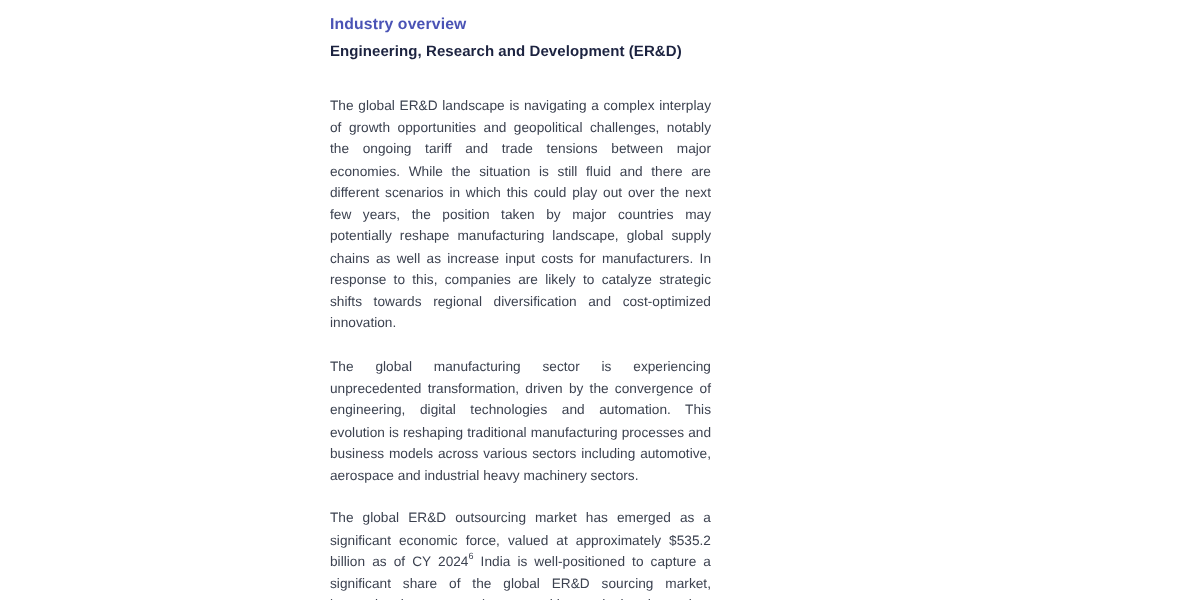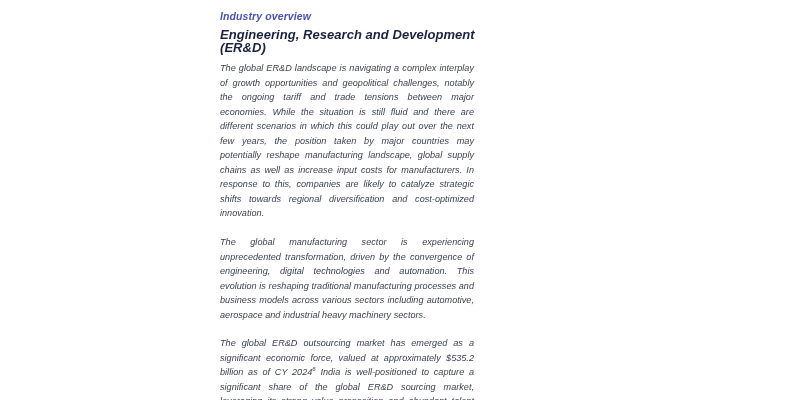--- a/index.html
+++ b/index.html
@@ -11,43 +11,42 @@
     height: 400px;
     background: #ffffff;
     font-family: "Liberation Sans", sans-serif;
     overflow: hidden;
   }
   .page {
     position: relative;
     width: 652px;
     height: 400px;
     background: #ffffff;
-    font-style: italic;
   }
   .text-column {
     position: absolute;
     left: 220px;
     top: 9px;
     width: 266px;
   }
   .section-heading {
     color: #4a53b5;
     font-size: 10.5px;
     font-weight: 700;
     line-height: 14px;
     letter-spacing: 0.1px;
     margin: 0 0 5px 0;
   }
   .sub-heading {
     color: #1c2340;
-    font-size: 13px;
+    font-size: 10px;
     font-weight: 700;
     line-height: 13px;
     letter-spacing: 0.05px;
-    margin: 0 0 7px 0;
+    margin: 0 0 22px 0;
   }
   .body-paragraph {
     color: #3c4250;
     font-size: 9.1px;
     line-height: 14.55px;
     text-align: justify;
     text-justify: inter-word;
     margin: 0 12px 14px 0;
     letter-spacing: 0.02px;
   }

